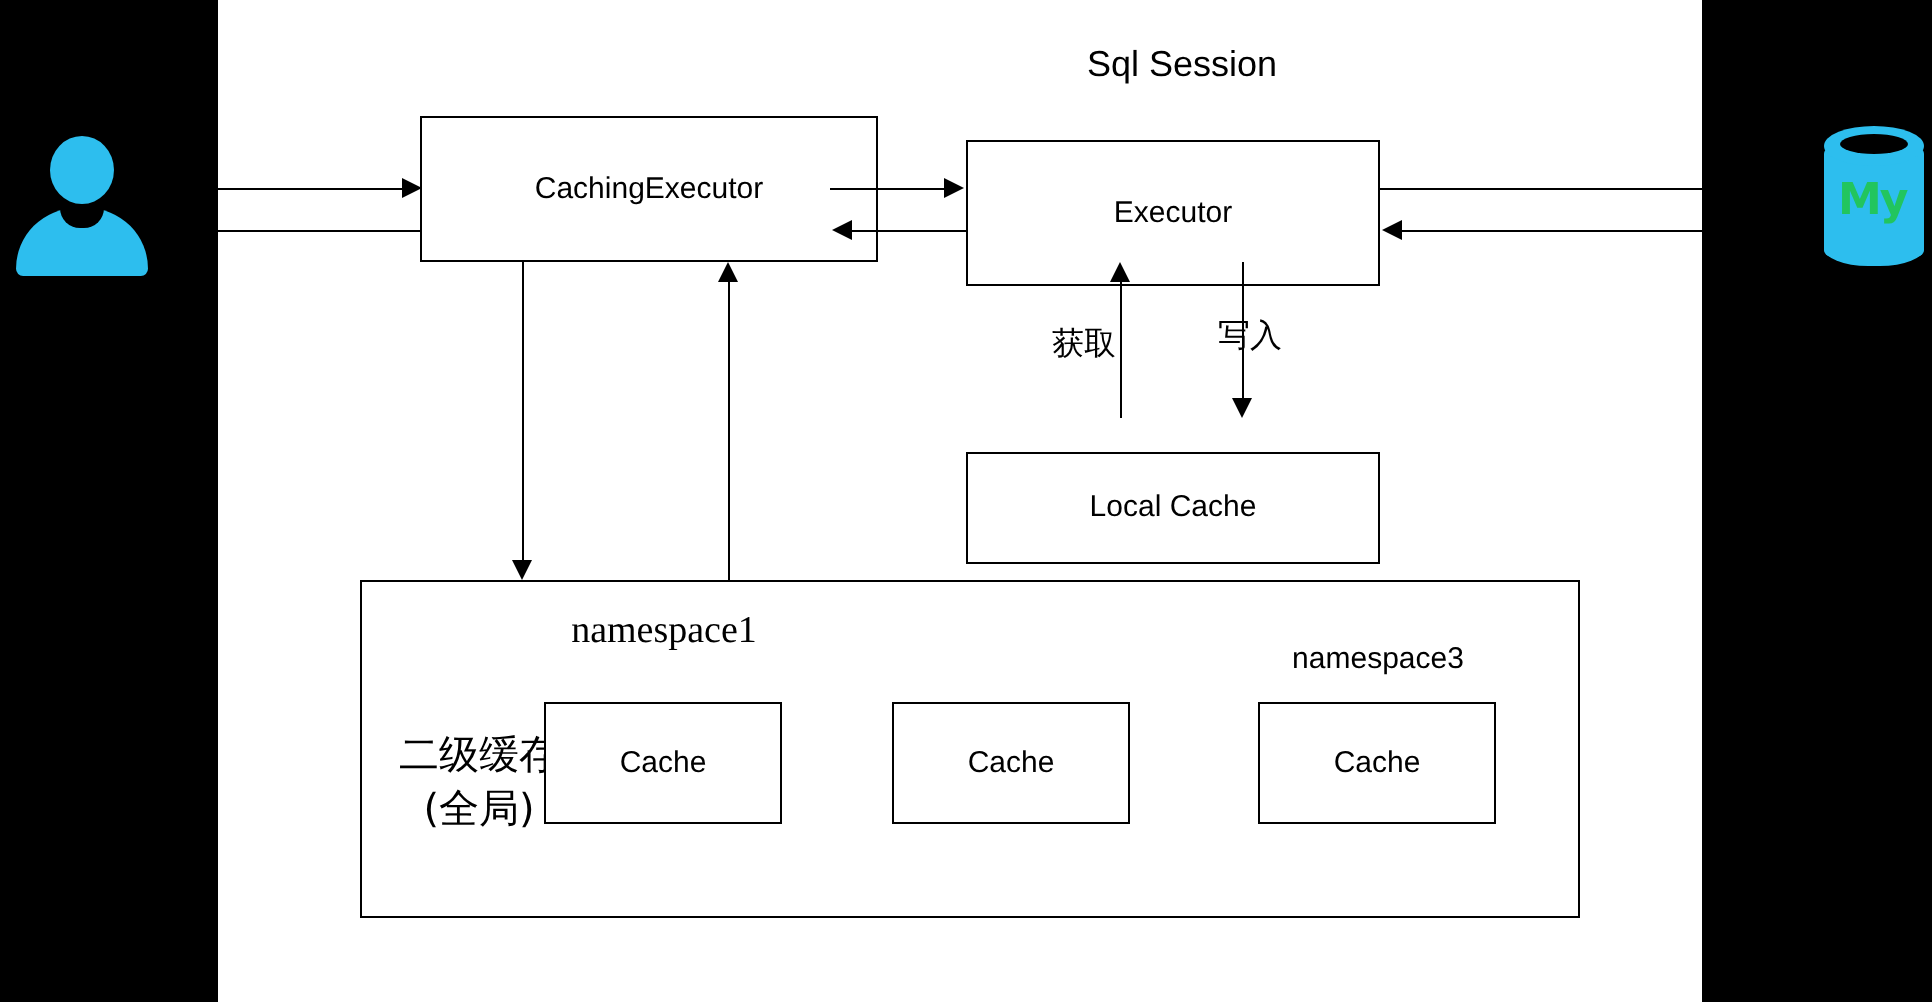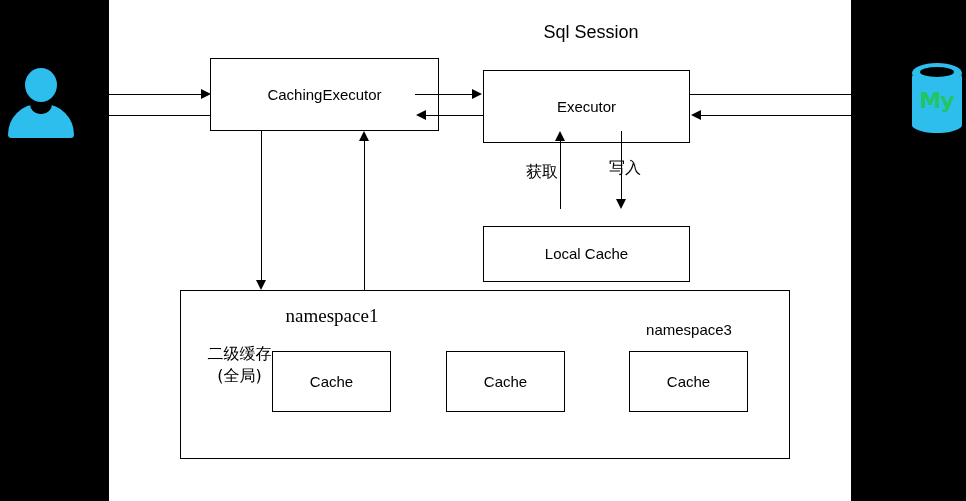--- a/index.html
+++ b/index.html
@@ -90,21 +90,21 @@
   </div>
 
   <div class="vline" style="left:261px;top:131px;height:149px;"></div>
   <div class="ar ar-d" style="left:256px;top:280px;"></div>
 
   <div class="vline" style="left:364px;top:141px;height:149px;"></div>
   <div class="ar ar-u" style="left:359px;top:131px;"></div>
 
   <div class="node" style="left:180px;top:290px;width:610px;height:169px;display:block;">
 
-    <div class="plain cjk" style="left:6px;top:52px;width:105px;font-size:16px;line-height:1.35;text-align:center;">二级缓存
+    <div class="plain cjk" style="left:6px;top:73px;width:105px;font-size:20px;line-height:1.35;text-align:center;">二级缓存
 (全局)</div>
 
     <div class="plain" style="left:91px;top:14px;width:120px;font-size:19px;font-family:Liberation Serif, serif;">namespace1</div>
     <div class="node" style="left:91px;top:60px;width:119px;height:61px;">
       <span>Cache</span>
     </div>
 
     <div class="node" style="left:265px;top:60px;width:119px;height:61px;">
       <span>Cache</span>
     </div>

